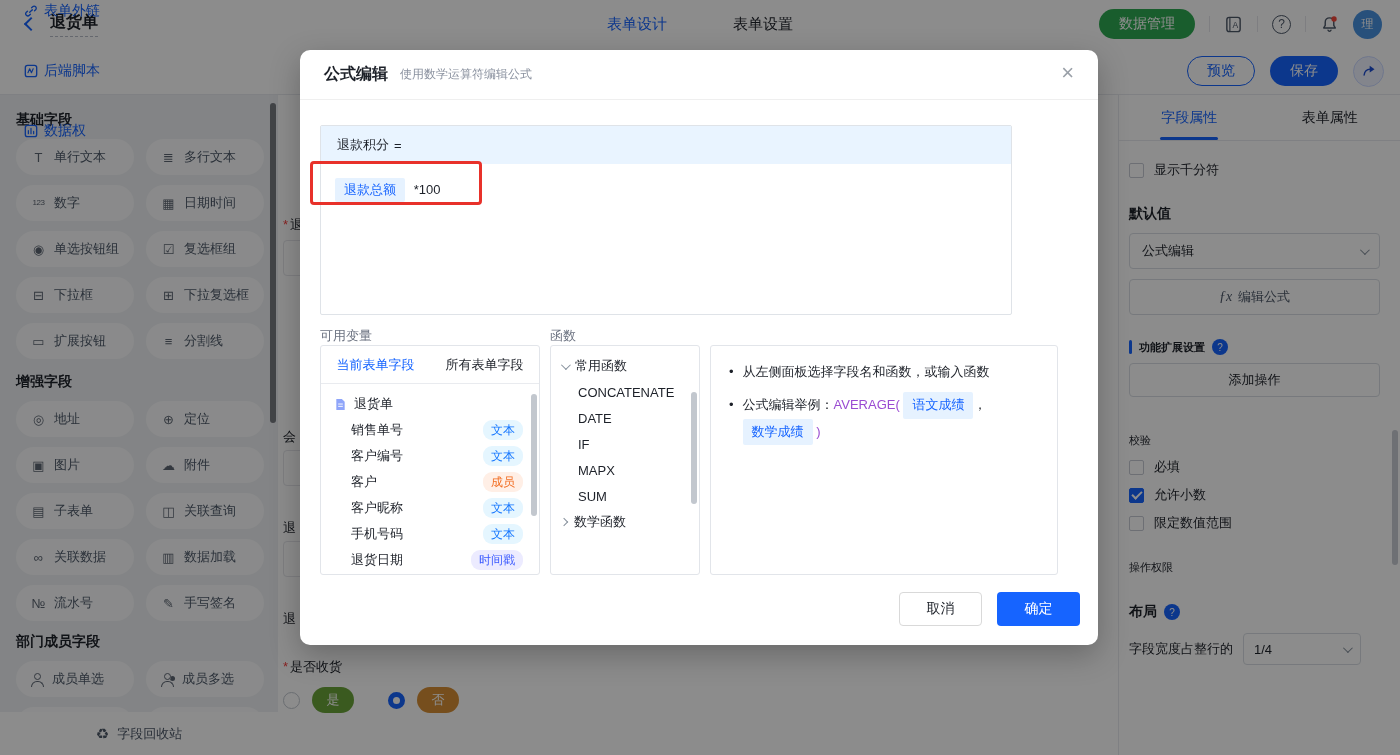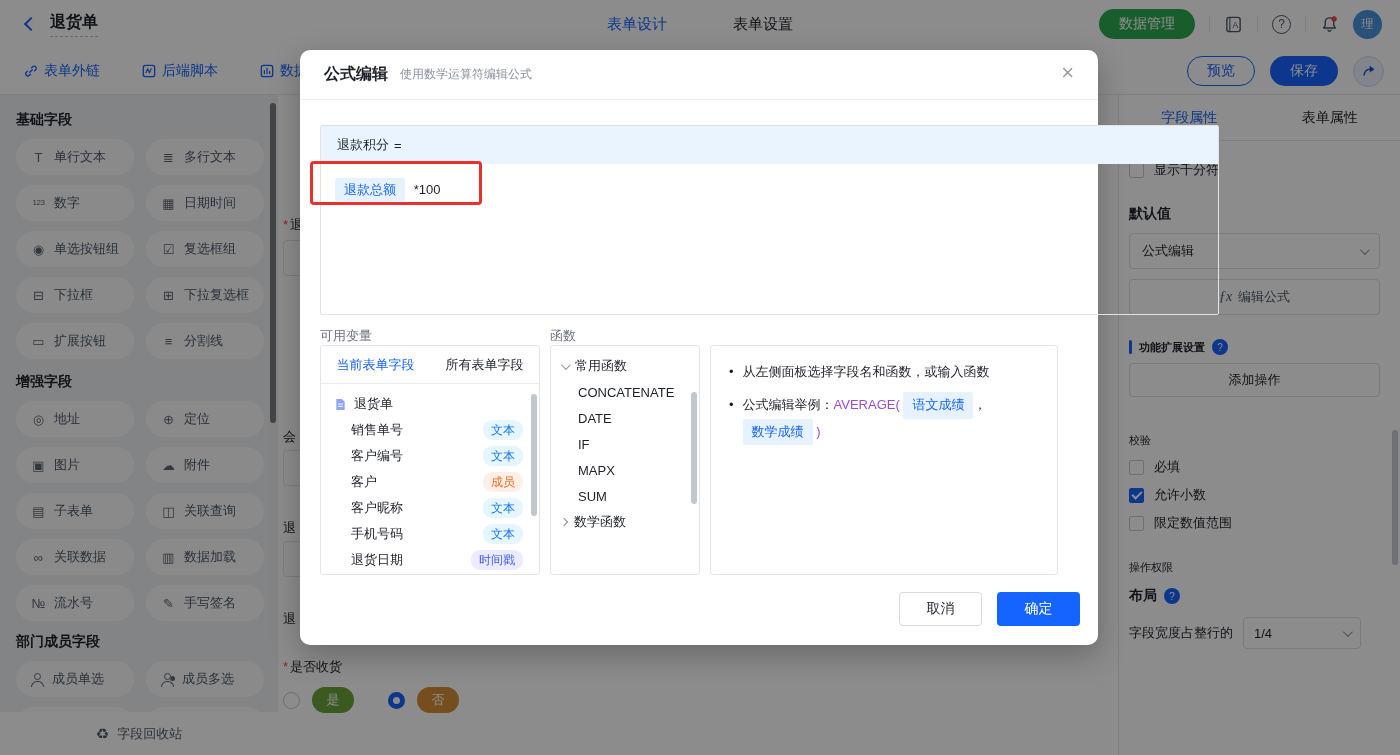--- a/index.html
+++ b/index.html
@@ -15,21 +15,21 @@
   .nav-tab { cursor:pointer; color:#1d2129; }
   .nav-tab.on { color:#1664ff; }
   .top-right { position:absolute; right:18px; display:flex; align-items:center; gap:14px; }
   .btn-green { background:#2faa52; color:#fff; font-size:14px; padding:6px 20px; border-radius:16px; border:none; }
   .vdiv { width:1px; height:16px; background:#e5e6eb; }
   .icon-help { width:19px; height:19px; border:1.5px solid #4e5969; border-radius:50%; font-size:12px; color:#4e5969; display:flex; align-items:center; justify-content:center; }
   .avatar { width:29px; height:29px; border-radius:50%; background:#4792e0; color:#fff; font-size:12px; display:flex; align-items:center; justify-content:center; }
 
   
   .toolbar2 { position:absolute; left:0; top:48px; width:1400px; height:47px; background:#fff; border-bottom:1px solid #e7e9ee; display:flex; align-items:center; z-index:2; }
-  .tool-links { display:flex; gap:42px; margin-left:24px; }
+  .tool-links { display:flex; gap:42px; margin-left:24px;flex-direction:column; }
   .tool-link { display:flex; align-items:center; gap:6px; color:#1664ff; font-size:14px; cursor:pointer; }
   .tool-right { position:absolute; right:16px; display:flex; align-items:center; gap:15px; }
   .btn-preview { border:1px solid #1664ff; color:#1664ff; background:#fff; font-size:14px; padding:5px 19px; border-radius:16px; }
   .btn-save { border:none; color:#fff; background:#1347c4; background:#1664ff; font-size:14px; padding:6px 20px; border-radius:16px; }
   .btn-share { width:31px; height:31px; border-radius:50%; background:#eef2ff; border:1px solid #ccd9ff; display:flex; align-items:center; justify-content:center; }
 
   
   .lsidebar { position:absolute; left:0; top:95px; width:278px; height:660px; background:#eff1f4; overflow:hidden; z-index:1; padding:16px 14px 0 16px; }
   .sec-title { font-size:14px; font-weight:700; margin-bottom:0; }
   .fgrid { display:grid; grid-template-columns:118px 118px; gap:10px 12px; margin-top:10px; margin-bottom:12px; }
@@ -75,34 +75,34 @@
   .caret-down { width:7px; height:7px; border-right:1.5px solid #86909c; border-bottom:1.5px solid #86909c; transform:rotate(45deg) translateY(-2px); display:inline-block; }
   .caret-right { width:6px; height:6px; border-right:1.5px solid #86909c; border-bottom:1.5px solid #86909c; transform:rotate(-45deg); display:inline-block; }
   .rbtn { margin-top:10px; width:100%; height:36px; border:1px solid #d9dde4; border-radius:4px; background:#fff; font-size:13px; color:#4e5969; display:flex; align-items:center; justify-content:center; gap:6px; }
   .fxg { font-style:italic; font-family:"Liberation Serif","DejaVu Serif",serif; font-size:14px; }
   .sechead { display:flex; align-items:center; gap:7px; margin-top:24px; }
   .bluebar { width:3px; height:14px; background:#1664ff; border-radius:2px; }
   .sechead b { font-size:11px; }
   .qmark { width:16px; height:16px; border-radius:50%; background:#1664ff; color:#fff; font-size:10px; display:flex; align-items:center; justify-content:center; }
   .rbtn2 { margin-top:8px; width:100%; height:34px; border:1px solid #d9dde4; border-radius:4px; background:#fff; font-size:13px; color:#1d2129; }
   .group-title { font-size:11px; font-weight:400; margin-top:28px; }
-  .layout-head { display:flex; align-items:center; gap:7px; margin-top:12px;text-align:right; }
+  .layout-head { display:flex; align-items:center; gap:7px; margin-top:28px;text-align:right; }
   .layout-row { display:flex; align-items:center; gap:10px; margin-top:12px; }
   .layout-row .lab { font-size:13px; }
   .minisel { width:118px; height:32px; border:1px solid #d9dde4; border-radius:4px; display:flex; align-items:center; justify-content:space-between; padding:0 10px; font-size:13px; cursor:pointer; }
   .rscroll { position:absolute; right:2px; top:335px; width:6px; height:135px; border-radius:3px; background:#c8ccd3; }
 
   
   .overlay { position:absolute; inset:0; background:rgba(0,0,0,0.45); z-index:10; }
   .modal { position:absolute; left:300px; top:50px; width:798px; height:595px; background:#fff; border-radius:10px; z-index:20; box-shadow:0 10px 30px rgba(0,0,0,.25); }
   .m-head { height:50px; display:flex; align-items:center; padding:0 24px; border-bottom:1px solid #efefef; }
   .m-title { font-size:16px; font-weight:700; }
   .m-sub { font-size:12px; color:#8a919f; margin-left:12px; }
   .m-close { position:absolute; right:24px; top:12px; font-size:22px; color:#9aa0a8; cursor:pointer; line-height:1; }
-  .formula-box { position:absolute; left:20px; top:75px; width:899px; height:190px; border:1px solid #dfe3e8; border-radius:2px; overflow:hidden; }
+  .formula-box { position:absolute; left:20px; top:75px; width:692px; height:190px; border:1px solid #dfe3e8; border-radius:2px; overflow:hidden; }
   .formula-head { height:38px; background:#e9f4ff; display:flex; align-items:center; padding:0 16px; font-size:13px; gap:5px; }
   .formula-body { padding:14px 14px; font-size:13px; }
   .chip { display:inline-block; background:#e6f2ff; color:#1664ff; padding:3px 9px; border-radius:2px; font-size:13px; }
   .expr { margin-left:5px; color:#1d2129; }
   .panel-label { position:absolute; top:277px; font-size:13px; color:#6b7280; }
   .box { position:absolute; top:295px; height:230px; border:1px solid #e2e5ea; border-radius:3px; background:#fff; overflow:hidden; }
   .varbox { left:20px; width:220px; }
   .vtabs { height:38px; display:flex; border-bottom:1px solid #e9ebef; font-size:13px; }
   .vtab { flex:1; display:flex; align-items:center; justify-content:center; cursor:pointer; }
   .vtab.on { color:#1664ff; }

